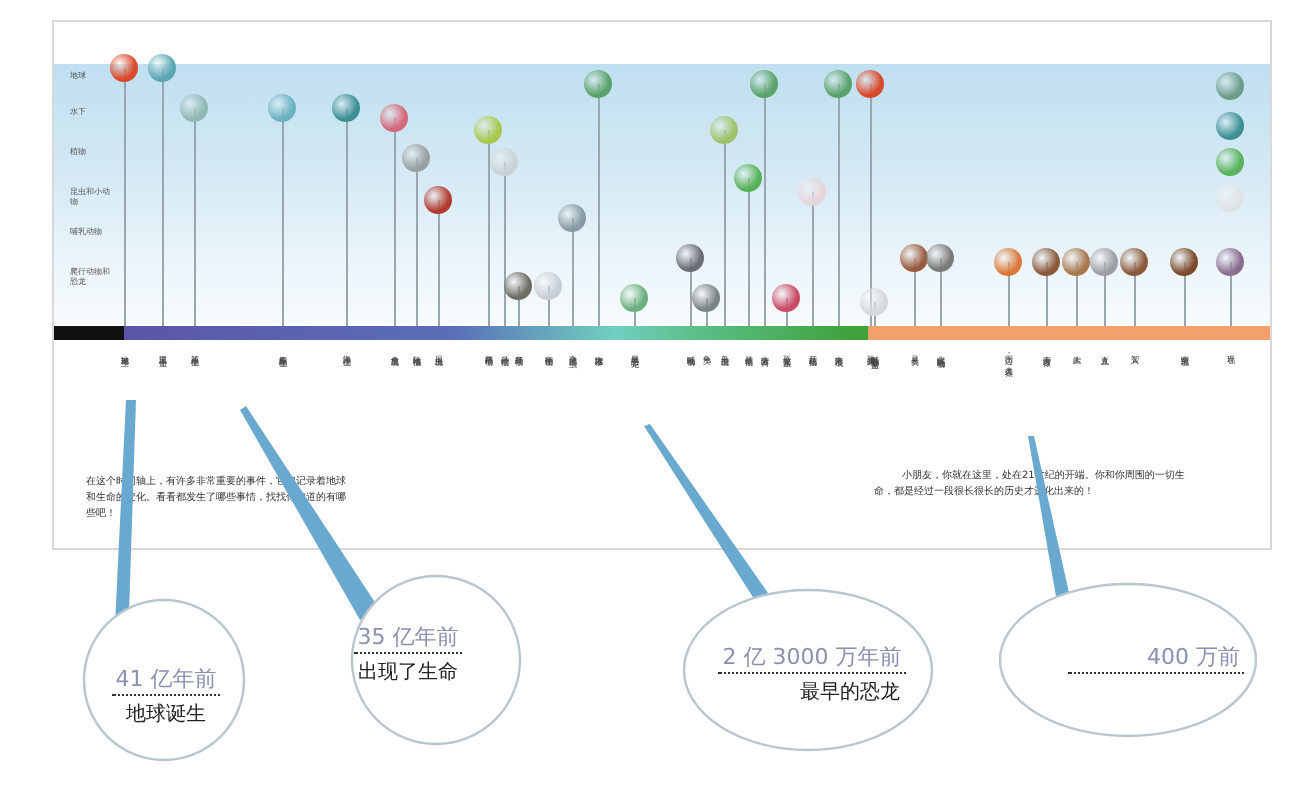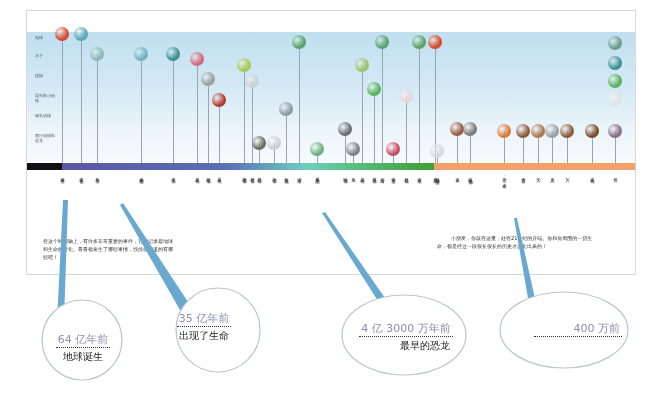--- a/index.html
+++ b/index.html
@@ -158,26 +158,26 @@
   <polygon points="322,213 325,212 392,308 385,312" fill="#6aa9cf"></polygon>
   <polygon points="514,218 517,218 536,303 529,304" fill="#6aa9cf"></polygon>
 
   <circle cx="82" cy="340" r="40" fill="#fff" stroke="#b9c6cc" stroke-width="1.2"></circle>
   <circle cx="218" cy="330" r="42" fill="#fff" stroke="#b9c6cc" stroke-width="1.2"></circle>
   <ellipse cx="404" cy="335" rx="62" ry="40" fill="#fff" stroke="#b9c6cc" stroke-width="1.2"></ellipse>
   <ellipse cx="564" cy="330" rx="64" ry="38" fill="#fff" stroke="#b9c6cc" stroke-width="1.2"></ellipse>
 </svg>
 
 <div class="callout" style="left:48px;top:328px;width:70px;">
-  <div class="when">64 亿年前</div>
+  <div class="when">41 亿年前</div>
   <div class="what">地球诞生</div>
 </div>
 <div class="callout" style="left:164px;top:307px;width:80px;">
   <div class="when">35 亿年前</div>
   <div class="what">出现了生命</div>
 </div>
 <div class="callout" style="left:356px;top:317px;width:100px;">
-  <div class="when">4 亿 3000 万年前</div>
+  <div class="when">2 亿 3000 万年前</div>
   <div class="what" style="text-align:right;padding-right:6px;">最早的恐龙</div>
 </div>
 <div class="callout" style="left:510px;top:317px;width:112px;text-align:right;">
   <div class="when" style="padding-left:40px;">400 万前</div>
 </div>
 
 </body></html>

